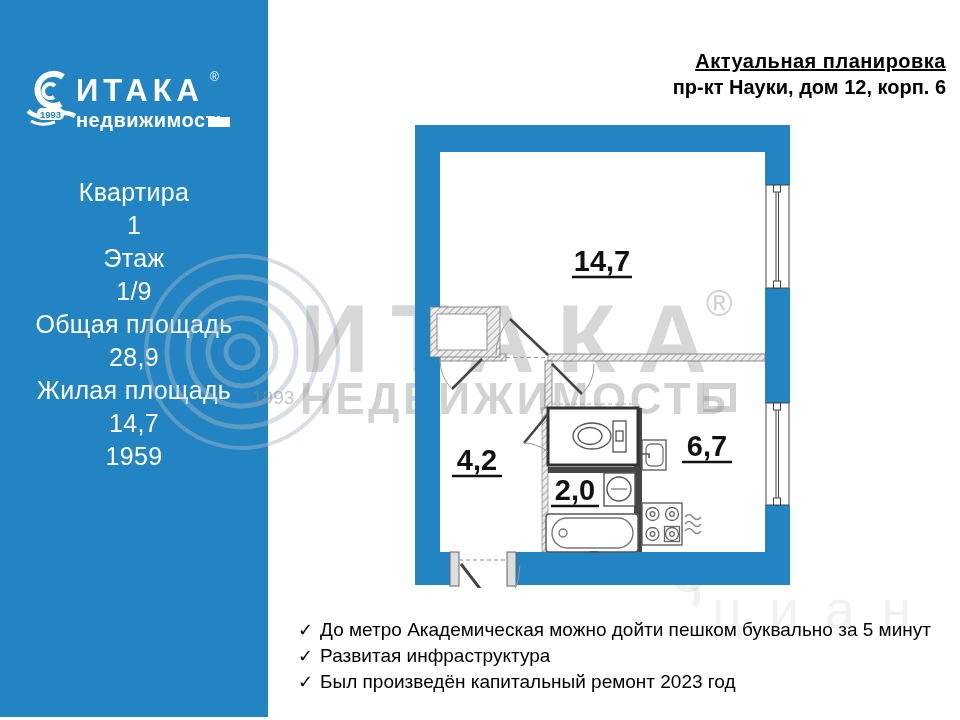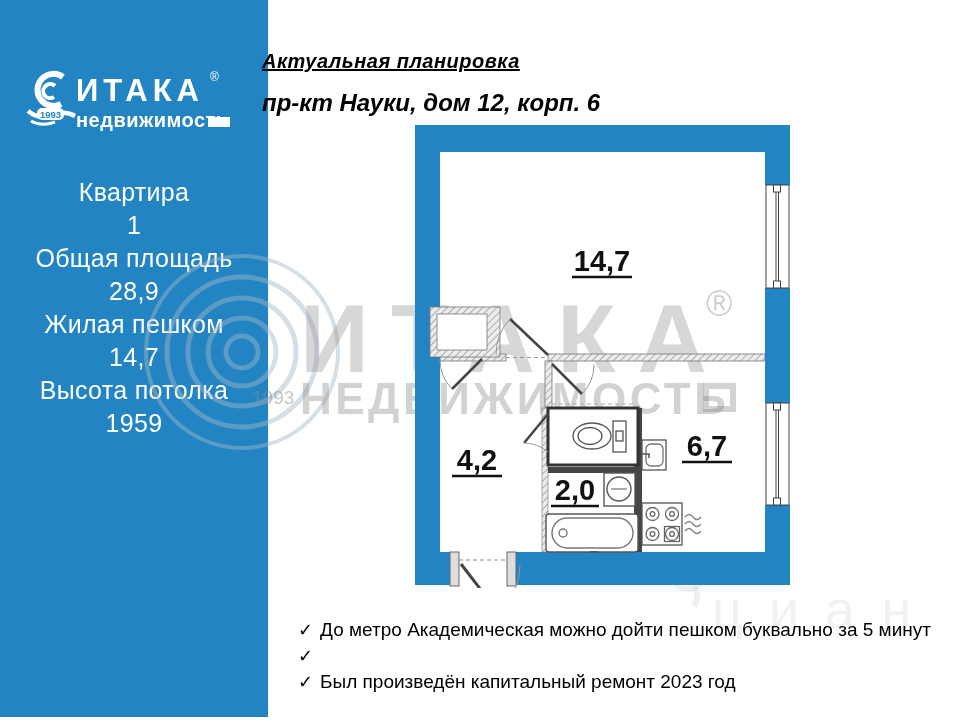--- a/index.html
+++ b/index.html
@@ -9,24 +9,24 @@
   }
   .sidebar{
     position:absolute;left:0;top:0;width:268px;height:717px;background:#2284c2;
   }
   .logo-svg{position:absolute;left:24px;top:64px;width:218px;height:78px;}
   .props{
     position:absolute;left:0;top:176px;width:268px;text-align:center;
     color:#ffffff;font-size:25px;line-height:33px;letter-spacing:0.3px;
   }
   .header{
-    position:absolute;left:262px;top:50px;width:690px;text-align:left;color:#000;font-style:italic;
+    position:absolute;left:256px;top:50px;width:690px;text-align:right;color:#000;
   }
   .header .title{font-size:20px;font-weight:bold;text-decoration:underline;letter-spacing:0.5px;}
-  .header .subtitle{margin-top:16px;font-size:24px;font-weight:bold;}
+  .header .subtitle{margin-top:3px;font-size:20px;font-weight:bold;}
   .wm-svg{position:absolute;left:0;top:0;width:960px;height:720px;pointer-events:none;}
   .plan-svg{position:absolute;left:412px;top:123px;width:380px;height:465px;}
   .features{
     position:absolute;left:298px;top:617px;width:650px;color:#000;
     font-size:19px;line-height:26px;
   }
   .feature-row{display:flex;align-items:baseline;}
   .feature-row .check{margin-right:7px;font-size:18px;}
 </style>
 </head>
@@ -46,25 +46,26 @@
       <text x="26.5" y="53.5" font-size="9.5" font-weight="bold" fill="#2284c2" text-anchor="middle">1993</text>
       <text x="52" y="37" font-size="31" font-weight="bold" fill="#ffffff" letter-spacing="5">ИТАКА</text>
       <text x="186" y="17" font-size="12" fill="#ffffff">®</text>
       <text x="52" y="63" font-size="20" font-weight="bold" fill="#ffffff" letter-spacing="0.5">недвижимость</text>
       <rect x="184" y="53" width="22" height="10" fill="#ffffff"></rect>
     </svg>
 
     <div class="props">
       <div>Квартира</div>
       <div>1</div>
+      <div>Этаж</div>
+      <div>1/9</div>
       <div>Общая площадь</div>
       <div>28,9</div>
-      <div>Жилая пешком</div>
+      <div>Жилая площадь</div>
       <div>14,7</div>
-      <div>Высота потолка</div>
       <div>1959</div>
     </div>
   </div>
 
   <div class="header">
     <div class="title">Актуальная планировка</div>
     <div class="subtitle">пр-кт Науки, дом 12, корп. 6</div>
   </div>
 
   <svg class="wm-svg" viewBox="0 0 960 720">
@@ -220,20 +221,21 @@
     </g>
   </svg>
 
   <div class="features">
     <div class="feature-row">
       <span class="check">✓</span>
       <span>До метро Академическая можно дойти пешком буквально за 5 минут</span>
     </div>
     <div class="feature-row">
       <span class="check">✓</span>
+      <span>Развитая инфраструктура</span>
     </div>
     <div class="feature-row">
       <span class="check">✓</span>
       <span>Был произведён капитальный ремонт 2023 год</span>
     </div>
   </div>
 
 </div>
 
 </body></html>

